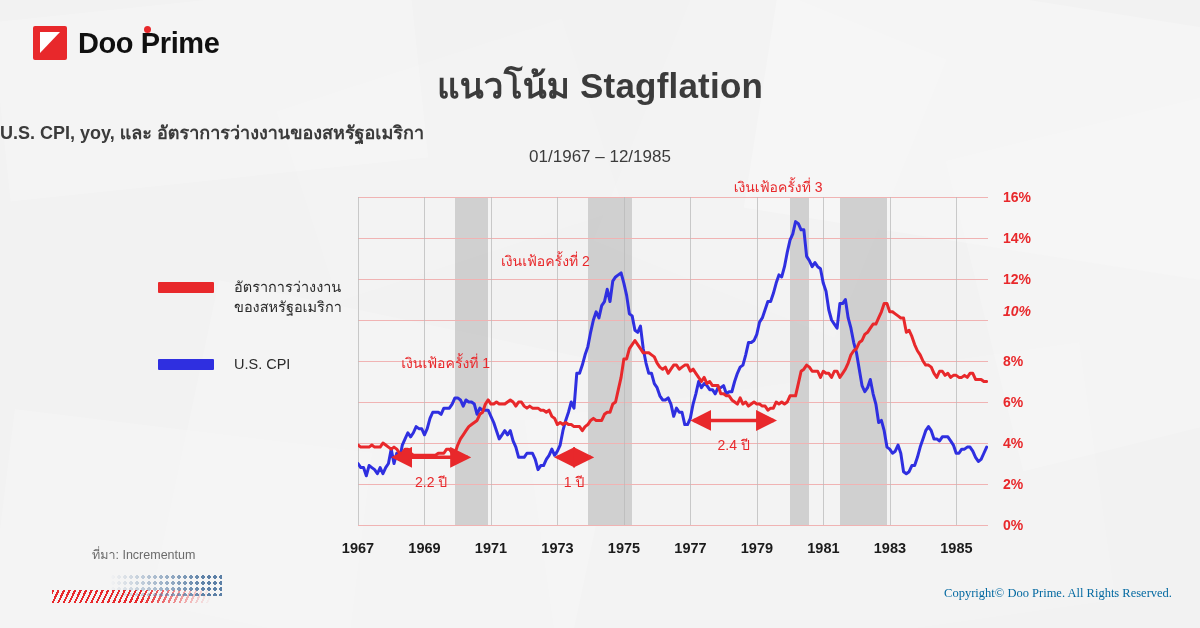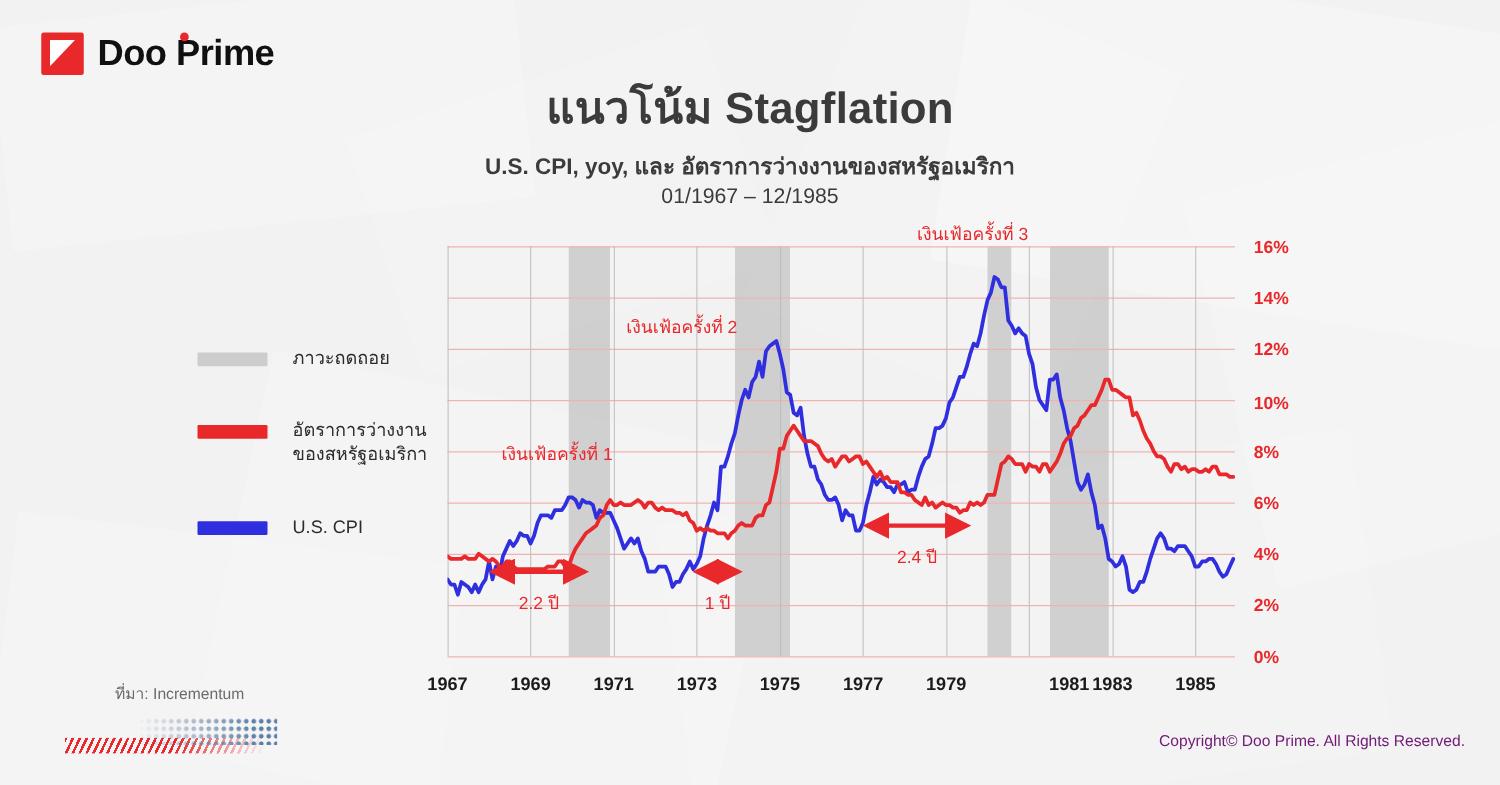--- a/index.html
+++ b/index.html
@@ -23,21 +23,21 @@
   #logo .mark:before{
     content:"";position:absolute;left:7px;top:6px;width:20px;height:21px;
     background:#E8282B;clip-path:polygon(0 0,100% 0,0 100%);
   }
   #logo .wordmark{font-size:29px;font-weight:700;color:#101010;letter-spacing:-.4px;position:relative;}
   #logo .dot{position:absolute;width:7px;height:7px;border-radius:50%;background:#E8282B;left:66px;top:-1px;}
 
   
   #title{position:absolute;left:0;right:0;top:58px;text-align:center;
     font-size:35px;font-weight:700;color:#3b3b3b;letter-spacing:.2px;}
-  #subtitle{position:absolute;left:0;right:0;top:118px;text-align:center;
+  #subtitle{position:absolute;left:0;right:0;top:118px;
     font-size:18px;font-weight:600;color:#3b3b3b;}
   #daterange{position:absolute;left:0;right:0;top:147px;text-align:center;
     font-size:17px;font-weight:400;color:#3b3b3b;}
 
   
   #legend{position:absolute;left:158px;top:278px;width:190px;}
   .lg-row{display:flex;align-items:flex-start;margin-bottom:38px;}
   .lg-swatch{width:56px;height:11px;flex:0 0 56px;margin-top:4px;border-radius:1px;}
   .lg-label{margin-left:20px;font-size:14.5px;color:#2b2b2b;line-height:1.35;}
 
@@ -66,21 +66,21 @@
   #deco{position:absolute;left:52px;top:580px;width:170px;height:26px;}
   #deco .stripes{position:absolute;left:0;top:10px;width:160px;height:13px;
     background:repeating-linear-gradient(115deg,#E8282B 0 2px,transparent 2px 5px);
     -webkit-mask-image:linear-gradient(to right,#000 0%,#000 55%,transparent 100%);
             mask-image:linear-gradient(to right,#000 0%,#000 55%,transparent 100%);}
   #deco .dots{position:absolute;left:58px;top:-6px;width:112px;height:22px;
     background-image:radial-gradient(#5b7fa6 44%,transparent 46%);
     background-size:6px 6px;
     -webkit-mask-image:linear-gradient(to right,transparent 0%,#000 85%);
             mask-image:linear-gradient(to right,transparent 0%,#000 85%);}
-  #copyright{position:absolute;right:28px;top:586px;font-size:12.5px;color:#701a75;}
+  #copyright{position:absolute;right:28px;top:586px;font-size:12.5px;color:#0369a1;font-family:Liberation Serif, serif;}
 </style>
 </head>
 <body>
 
 <div id="bg">
     <div class="f" style="left: 0px; top: 0px; width: 420px; height: 180px; transform: rotate(-6deg); opacity: 0.35;"></div>
     <div class="f" style="left: 760px; top: 0px; width: 520px; height: 250px; transform: rotate(9deg); opacity: 0.4;"></div>
     <div class="f" style="left: 980px; top: 120px; width: 300px; height: 320px; transform: rotate(-14deg); opacity: 0.3;"></div>
     <div class="f" style="left: 180px; top: 320px; width: 420px; height: 330px; transform: rotate(12deg); opacity: 0.28;"></div>
     <div class="f" style="left: 540px; top: 380px; width: 560px; height: 260px; transform: rotate(-8deg); opacity: 0.25;"></div>
@@ -97,24 +97,20 @@
       <span>Doo Prime</span>
       <i class="dot"></i>
     </span>
   </div>
 
   <div id="title">แนวโน้ม Stagflation</div>
   <div id="subtitle">U.S. CPI, yoy, และ อัตราการว่างงานของสหรัฐอเมริกา</div>
   <div id="daterange">01/1967 – 12/1985</div>
 
   <div id="legend">
-    <div class="lg-row">
-      <span class="lg-swatch" style="background:#cdcdcd"></span>
-      <span class="lg-label">ภาวะถดถอย</span>
-    </div>
     <div class="lg-row">
       <span class="lg-swatch" style="background:#E8282B"></span>
       <span class="lg-label">
         <span>อัตราการว่างงาน</span><br>
         <span>ของสหรัฐอเมริกา</span>
       </span>
     </div>
     <div class="lg-row">
       <span class="lg-swatch" style="background:#2F2FE0"></span>
       <span class="lg-label">U.S. CPI</span>
@@ -170,34 +166,34 @@
         <div class="ann" style="left: 142.955px; top: 52.5px;">เงินเฟ้อครั้งที่ 2</div>
         <div class="ann" style="left: 375.673px; top: -21.3px;">เงินเฟ้อครั้งที่ 3</div>
       </div>
   </div>
   <div id="ylabels">
       <div class="ytick" style="top: 328px;">0%</div>
       <div class="ytick" style="top: 287px;">2%</div>
       <div class="ytick" style="top: 246px;">4%</div>
       <div class="ytick" style="top: 205px;">6%</div>
       <div class="ytick" style="top: 164px;">8%</div>
-      <div class="ytick" style="top: 125px;">10%</div>
+      <div class="ytick" style="top: 114px; font-style: italic;">10%</div>
       <div class="ytick" style="top: 82px;">12%</div>
       <div class="ytick" style="top: 41px;">14%</div>
       <div class="ytick" style="top: 0px;">16%</div>
     </div>
   <div id="xlabels">
       <div class="xtick" style="left: 0px;">1967</div>
       <div class="xtick" style="left: 66.4908px;">1969</div>
       <div class="xtick" style="left: 132.982px;">1971</div>
       <div class="xtick" style="left: 199.472px;">1973</div>
       <div class="xtick" style="left: 265.963px;">1975</div>
       <div class="xtick" style="left: 332.454px;">1977</div>
       <div class="xtick" style="left: 398.945px;">1979</div>
-      <div class="xtick" style="left: 465.435px; margin-left: 32px;">1981</div>
+      <div class="xtick" style="left: 465.435px;">1981</div>
       <div class="xtick" style="left: 531.926px;">1983</div>
       <div class="xtick" style="left: 598.417px;">1985</div>
     </div>
 
   <div id="source">ที่มา: Incrementum</div>
   <div id="deco">
     <div class="stripes"></div>
     <div class="dots"></div>
   </div>
   <div id="copyright">Copyright© Doo Prime. All Rights Reserved.</div>

